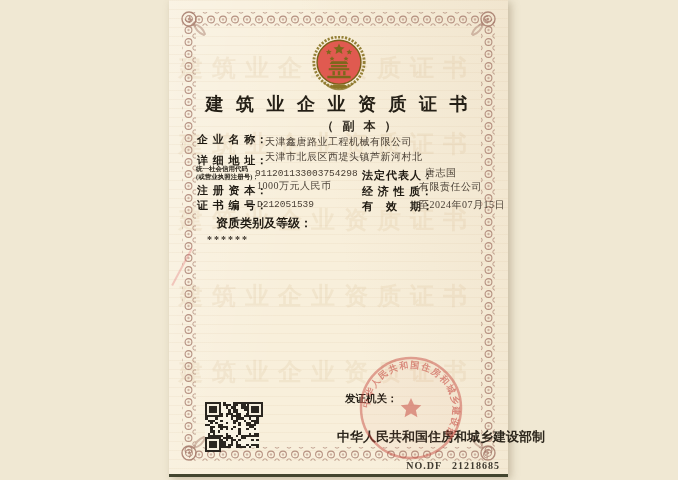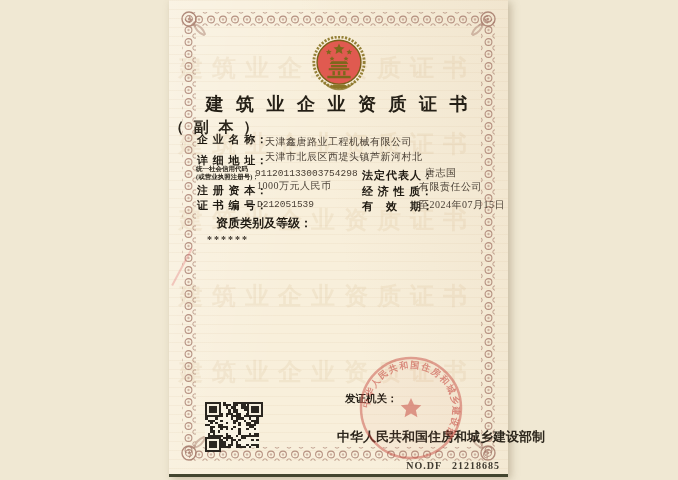--- a/index.html
+++ b/index.html
@@ -36,22 +36,22 @@
   
   .lace{position:absolute;left:0;top:0;}
   
   .emblem{position:absolute;left:142px;top:36px;}
   
   .title{
     position:absolute;top:92px;left:0;width:100%;text-align:center;
     font-size:18px;font-weight:700;color:#241f16;letter-spacing:4px;white-space:nowrap;
   }
   .subtitle{
-    position:absolute;top:118px;left:0;width:100%;
-    font-size:15px;font-weight:700;color:#2c261c;letter-spacing:3px;
+    position:absolute;top:118px;left:0;width:100%;text-align:center;
+    font-size:12px;font-weight:700;color:#2c261c;letter-spacing:3px;padding-left:22px;
   }
   
   .lbl{position:absolute;font-size:11px;font-weight:700;color:#1f1a12;letter-spacing:1px;white-space:nowrap;}
   .val{position:absolute;font-size:10px;color:#4a4036;letter-spacing:.5px;white-space:nowrap;}
   .val.num{font-family:"Liberation Mono","DejaVu Sans Mono",monospace;font-size:9.5px;letter-spacing:0;}
   .lbl-small{
     position:absolute;font-size:6.5px;font-weight:700;color:#1f1a12;
     line-height:1.25;white-space:nowrap;letter-spacing:0;
   }
   .qual-label{position:absolute;font-size:12px;font-weight:700;color:#1f1a12;margin-left:20px;}

